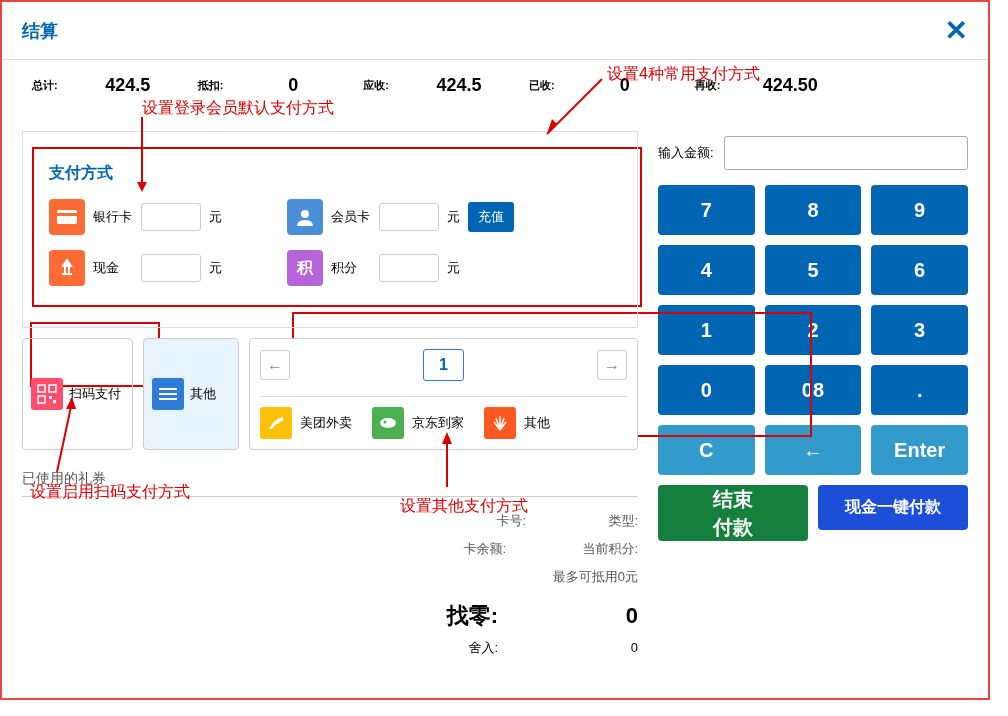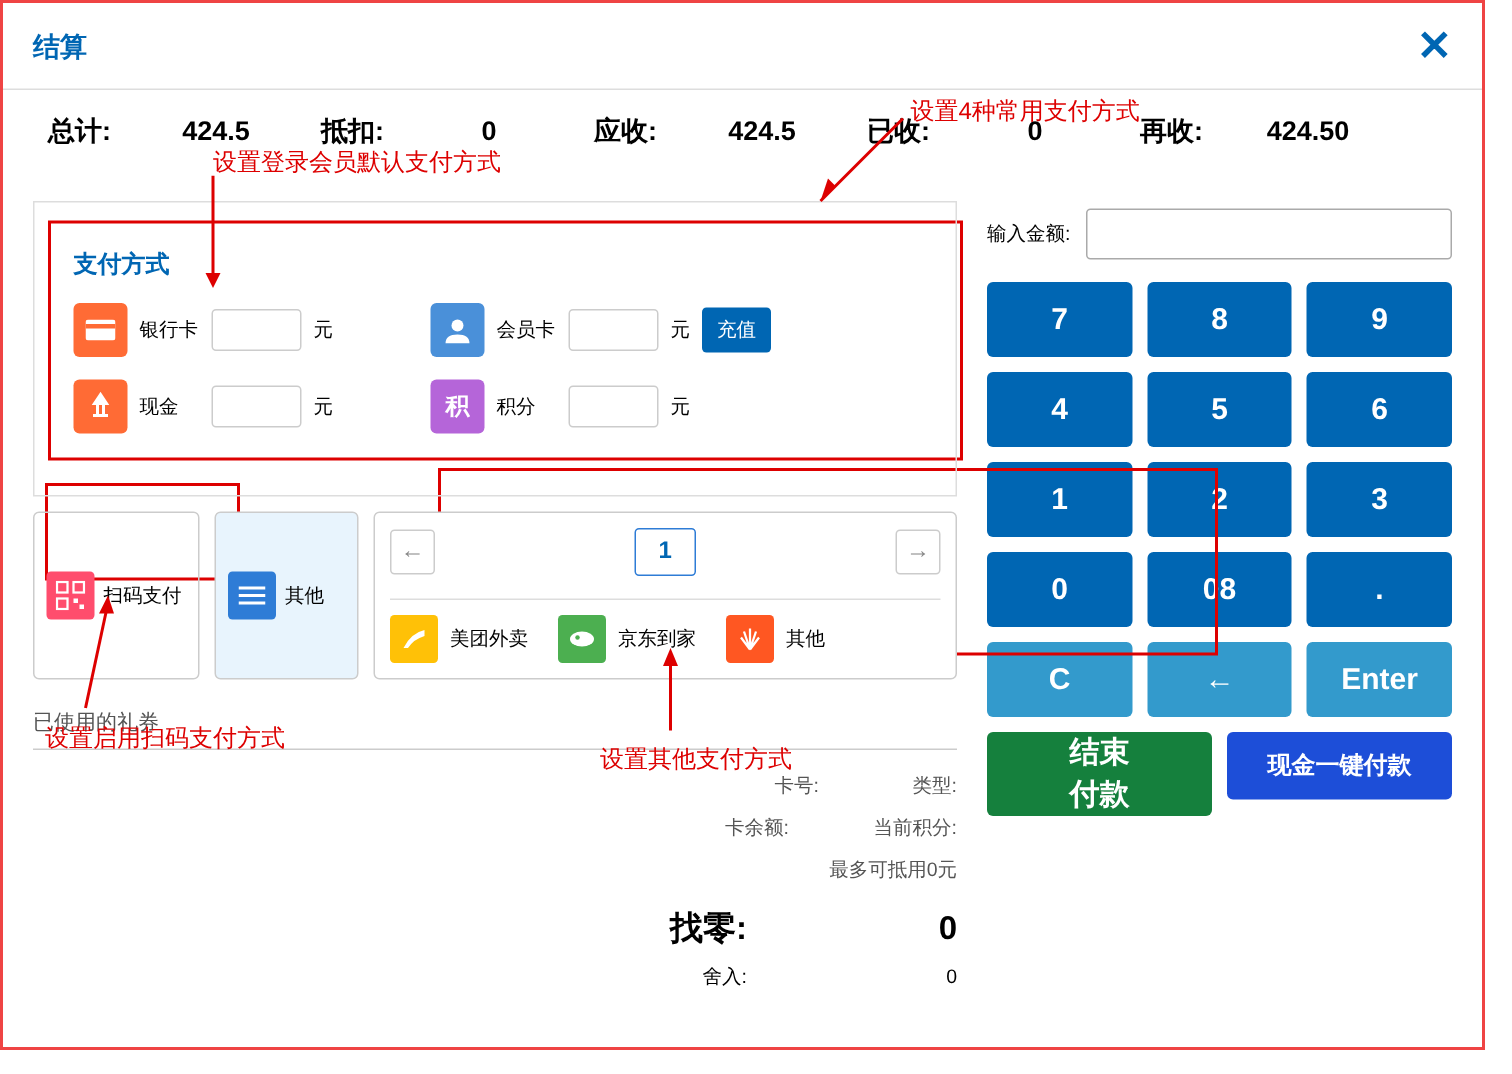--- a/index.html
+++ b/index.html
@@ -2,21 +2,21 @@
 <html><head>
 <meta charset="utf-8">
 <style>
 * { box-sizing: border-box; margin: 0; padding: 0; }
 body { font-family: "Microsoft YaHei", Arial, sans-serif; background: #fff; width: 1008px; height: 716px; position: relative; }
 .container { width: 990px; height: 700px; border: 2px solid #ef4444; position: relative; }
 .header { padding: 12px 20px; border-bottom: 1px solid #ddd; display: flex; justify-content: space-between; align-items: center; }
 .header-title { color: #0066b3; font-size: 18px; font-weight: bold; }
 .close-x { color: #0066b3; font-size: 28px; font-weight: bold; cursor: pointer; }
 .totals { padding: 15px 30px; display: flex; gap: 30px; align-items: center; font-size: 14px; }
-.totals .label { font-weight: bold; font-size: 18px; }
+.totals .label { font-weight: bold; font-size: 11px; }
 .totals .val { font-weight: bold; font-size: 18px; min-width: 80px; text-align: center; }
 .annotation { color: #d00; font-size: 16px; position: absolute; z-index: 100; }
 .arrow { position: absolute; z-index: 99; }
 .redbox { border: 2px solid #d00; position: absolute; }
 .main { display: flex; padding: 0 20px; gap: 20px; }
 .left { flex: 1; position: relative; }
 .payment-section { border: 1px solid #ddd; padding: 26px; margin-top: 20px; }
 .section-title { color: #0066b3; font-size: 16px; font-weight: bold; padding: 5px 0 15px; }
 .pay-row { display: flex; gap: 15px; margin-bottom: 15px; align-items: center; }
 .pay-item { display: flex; align-items: center; gap: 8px; }
@@ -32,21 +32,21 @@
 .scan-icon { width: 32px; height: 32px; background: #ff4d6d; border-radius: 3px; display: flex; align-items: center; justify-content: center; color: #fff; font-size: 10px; }
 .other-popup { background: #fff; border: 1px solid #ccc; border-radius: 4px; flex: 1; padding: 10px; }
 .popup-nav { display: flex; align-items: center; justify-content: space-between; margin-bottom: 15px; }
 .nav-arrow { width: 30px; height: 30px; border: 1px solid #ccc; border-radius: 3px; display: flex; align-items: center; justify-content: center; color: #888; }
 .page-num { padding: 6px 15px; border: 1px solid #2e7cd6; border-radius: 3px; color: #0066b3; font-weight: bold; }
 .popup-items { display: flex; gap: 20px; align-items: center; border-top: 1px solid #ddd; padding-top: 10px; }
 .p-item { display: flex; align-items: center; gap: 8px; font-size: 13px; }
 .p-icon { width: 32px; height: 32px; border-radius: 3px; display: flex; align-items: center; justify-content: center; }
 .used-coupon { margin-top: 20px; border-bottom: 1px solid #ccc; padding-bottom: 8px; font-size: 14px; color: #555; }
 .info-rows { margin-top: 15px; padding-left: 280px; }
-.info-row { display: flex; justify-content: flex-end; gap: 32px; margin-bottom: 10px; font-size: 13px; color: #555; }
+.info-row { display: flex; justify-content: flex-end; gap: 52px; margin-bottom: 10px; font-size: 13px; color: #555; }
 .info-row .k { min-width: 60px; text-align: right; }
 .change-row { display: flex; justify-content: flex-end; gap: 60px; align-items: baseline; margin-top: 15px; }
 .change-label { font-size: 22px; font-weight: bold; }
 .change-val { font-size: 22px; font-weight: bold; text-align: right; min-width: 80px; }
 .right { width: 310px; }
 .amount-row { display: flex; align-items: center; gap: 10px; margin-top: 25px; margin-bottom: 15px; }
 .amount-input { flex: 1; height: 34px; border: 1px solid #aaa; border-radius: 3px; }
 .keypad { display: grid; grid-template-columns: repeat(3, 1fr); gap: 10px; }
 .key { height: 50px; background: #0066b3; color: #fff; border: none; border-radius: 4px; font-size: 20px; font-weight: bold; display: flex; align-items: center; justify-content: center; cursor: pointer; }
 .key.light { background: #339acc; }

